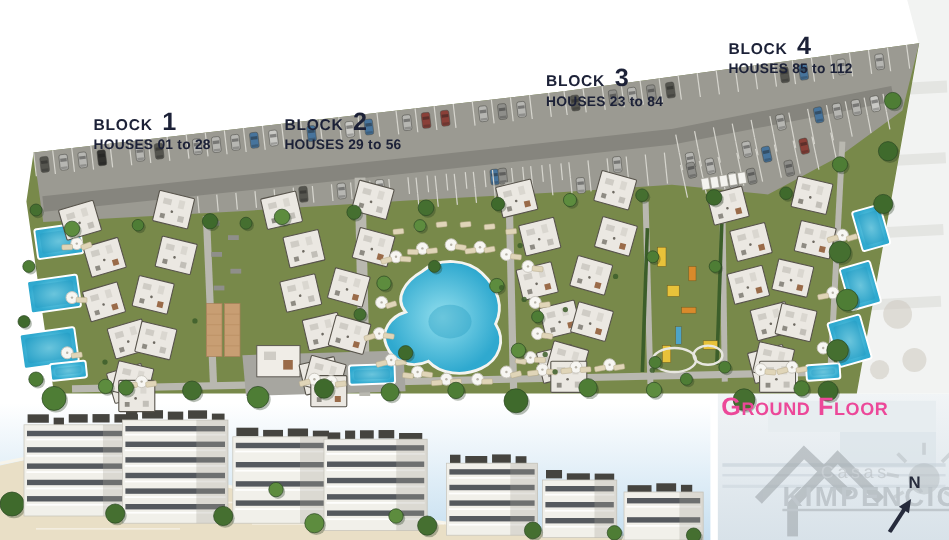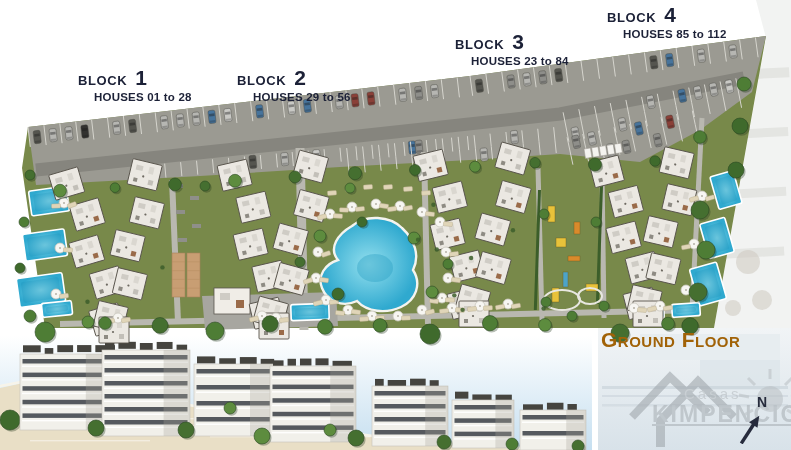--- a/index.html
+++ b/index.html
@@ -2,27 +2,27 @@
 <html><head>
 <meta charset="utf-8">
 <style>
   html,body{margin:0;padding:0;background:#ffffff;}
   #stage{
     position:relative;width:791px;height:450px;overflow:hidden;background:#ffffff;
     font-family:"Liberation Sans", sans-serif;
   }
   #plan-svg{position:absolute;left:0;top:0;}
   .block-label{position:absolute;color:#1c2137;font-weight:bold;line-height:1.1;}
-  .block-label .l1{display:flex;align-items:baseline;}
+  .block-label .l1{display:flex;align-items:baseline;margin-top:24px;}
   .block-label .blk{font-size:13px;letter-spacing:.6px;}
   .block-label .num{font-size:21px;margin-left:8px;}
-  .block-label .houses{font-size:11.5px;letter-spacing:.2px;margin-top:2px;margin-left:16px;}
+  .block-label .houses{font-size:11.5px;letter-spacing:.2px;margin-top:2px;}
   #ground-floor{
     position:absolute;left:601px;top:328px;font-size:21px;font-weight:bold;
-    font-variant:small-caps;color:#a16207;letter-spacing:.5px;
+    font-variant:small-caps;color:#ec4899;letter-spacing:.5px;
   }
   #logo{position:absolute;left:628px;top:355px;width:195px;height:95px;opacity:.55;}
   #logo .casas{position:absolute;left:56px;top:30px;font-size:15px;color:#b4babe;letter-spacing:3px;}
   #logo .kimp{position:absolute;left:24px;top:46px;font-size:23px;font-weight:bold;color:#a6adb2;letter-spacing:2px;text-decoration:underline;}
   #compass{position:absolute;left:736px;top:392px;width:40px;height:52px;}
   #compass .n{position:absolute;left:21px;top:2px;font-size:14px;font-weight:bold;color:#262b3c;}
   #compass svg{position:absolute;left:0;top:8px;}
 </style>
 </head>
 <body>

